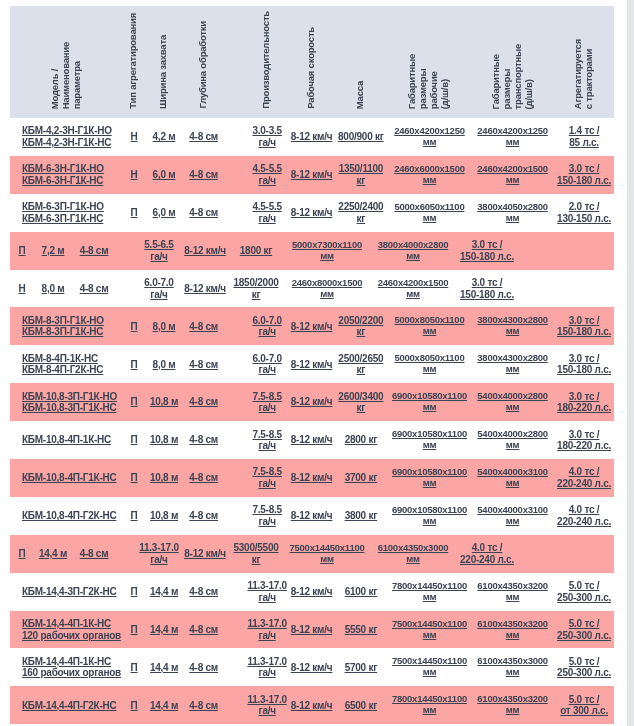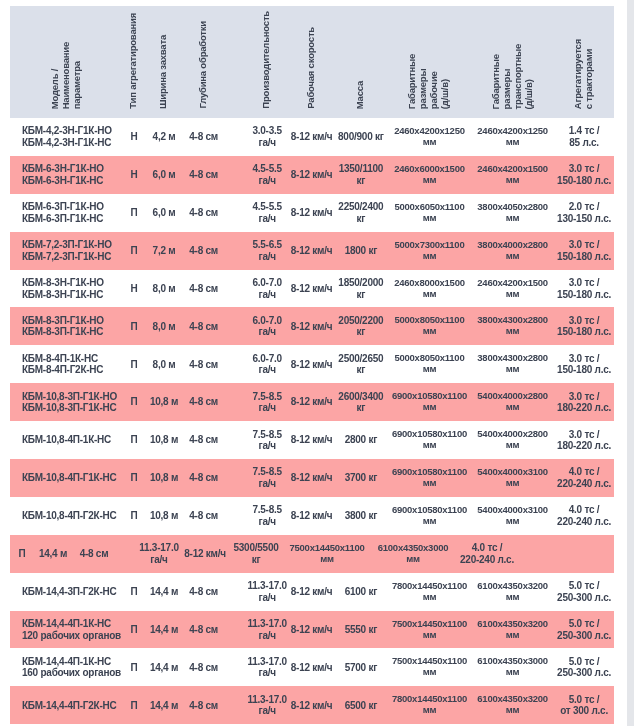--- a/index.html
+++ b/index.html
@@ -11,21 +11,21 @@
   
   .thead { display:flex; align-items:flex-end; background:#dbe0ea; height:112px; }
   .th { display:flex; justify-content:center; align-items:flex-end; padding-bottom:9px; }
   .th .vlabel {
     writing-mode:vertical-rl; transform:rotate(180deg);
     font-size:9.5px; font-weight:700; letter-spacing:-0.2px;
     line-height:1.15; white-space:pre-line; color:#3c4352;
   }
 
   
-  .row { display:flex; align-items:center; height:37.9px; background:#ffffff; }
+  .row { display:flex; align-items:center; height:37.9px; background:#ffffff;text-decoration:underline; }
   .row.shaded { background:#fca5a5; }
   .cell { font-size:10px; font-weight:700; letter-spacing:-0.25px; line-height:1.15;
     text-align:center; white-space:pre-line; }
 
   
   .col-model { width:116px; text-align:left; padding-left:12px; }
   .th.col-model { justify-content:center; padding-left:0; }
   .col-type { width:24px; }
   .col-width { width:38px; }
   .col-depth { width:44px; }
@@ -134,39 +134,35 @@
           <div class="cell col-mass">2250/2400
 кг</div>
           <div class="cell col-dims_working">5000x6050x1100
 мм</div>
           <div class="cell col-dims_transport">3800x4050x2800
 мм</div>
           <div class="cell col-tractor">2.0 тс /
 130-150 л.с.</div>
         </div>
         <div class="row shaded">
-          <div class="cell col-model">КБМ-7,2-3П-Г1К-НО
-КБМ-7,2-3П-Г1К-НС</div>
           <div class="cell col-type">П</div>
           <div class="cell col-width">7,2 м</div>
           <div class="cell col-depth">4-8 см</div>
           <div class="cell col-productivity">5.5-6.5
 га/ч</div>
           <div class="cell col-speed">8-12 км/ч</div>
           <div class="cell col-mass">1800 кг</div>
           <div class="cell col-dims_working">5000x7300x1100
 мм</div>
           <div class="cell col-dims_transport">3800x4000x2800
 мм</div>
           <div class="cell col-tractor">3.0 тс /
 150-180 л.с.</div>
         </div>
         <div class="row">
-          <div class="cell col-model">КБМ-8-3Н-Г1К-НО
-КБМ-8-3Н-Г1К-НС</div>
           <div class="cell col-type">Н</div>
           <div class="cell col-width">8,0 м</div>
           <div class="cell col-depth">4-8 см</div>
           <div class="cell col-productivity">6.0-7.0
 га/ч</div>
           <div class="cell col-speed">8-12 км/ч</div>
           <div class="cell col-mass">1850/2000
 кг</div>
           <div class="cell col-dims_working">2460x8000x1500
 мм</div>

